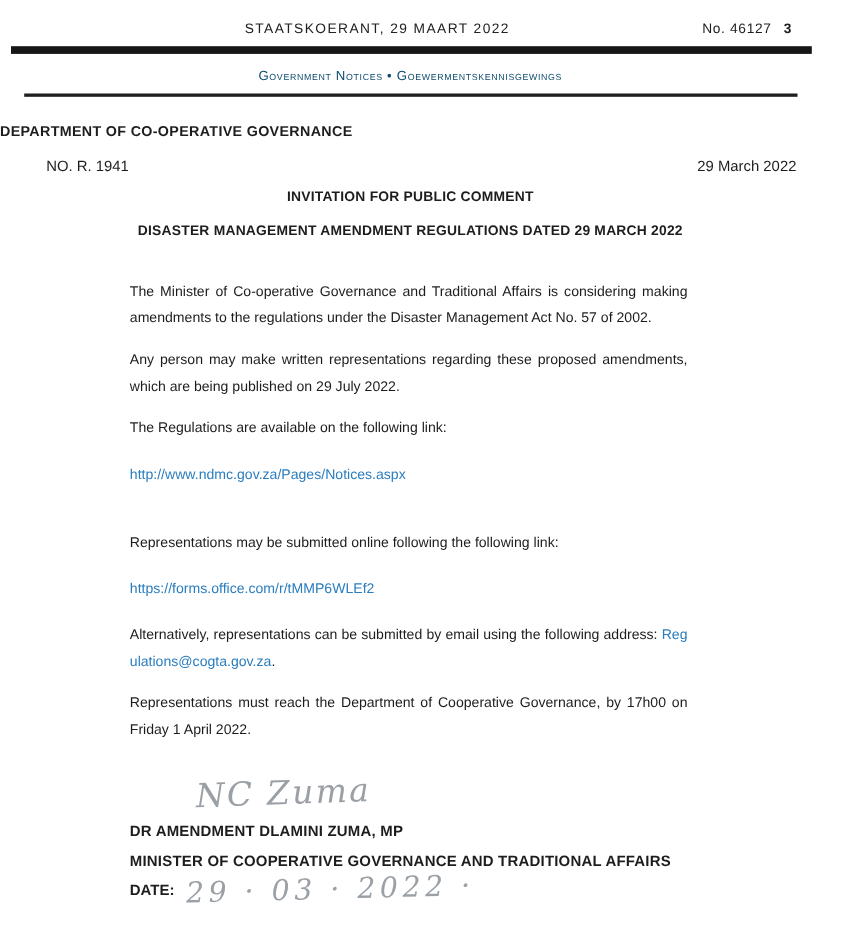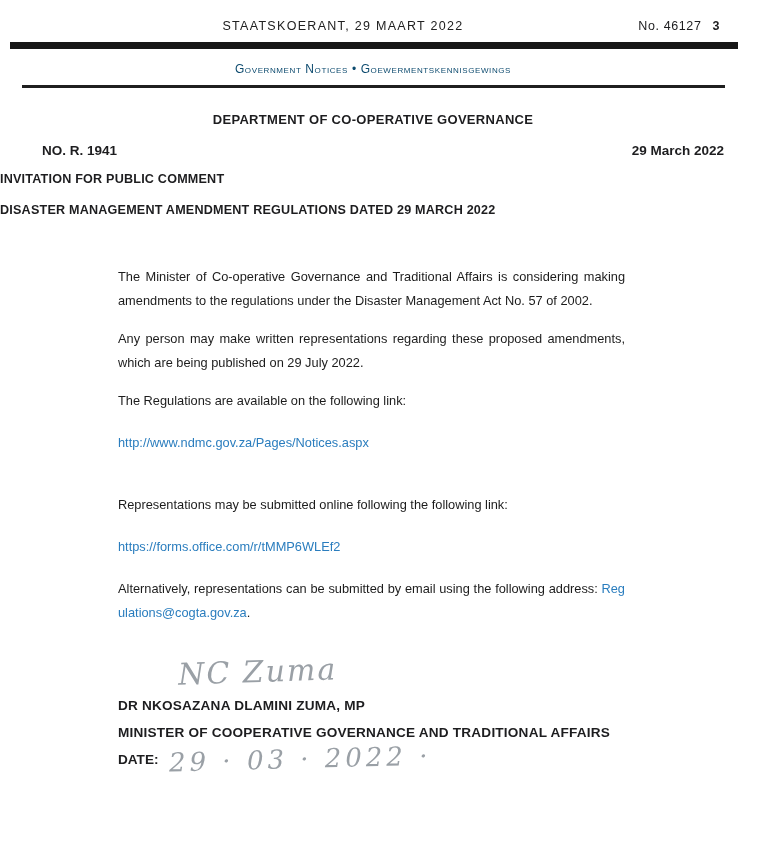--- a/index.html
+++ b/index.html
@@ -63,44 +63,44 @@
     white-space:nowrap;
   }
   .rule-thin{
     height:3px;
     margin:9px 21px 0 22px;
     background:#1f1f1f;
   }
   
   .dept-heading{
     margin-top:24px;
-    text-align:center;
+    text-align:left;
     font-weight:bold;
     font-size:13px;
     letter-spacing:0.3px;
   }
   .notice-meta{
     display:flex;
     justify-content:space-between;
     margin:16px 22px 0 22px;
-    font-weight:bold;
+    font-weight:normal;
     font-size:13.5px;
     padding-left:20px;
   }
   .subheading{
-    text-align:left;
+    text-align:center;
     font-weight:bold;
     font-size:12.6px;
     letter-spacing:0.2px;
   }
   .subheading.first{margin-top:14px;}
   .subheading.second{margin-top:17px;}
   
   .doc-body{
-    margin:48px 121px 0 118px;
+    margin:36px 121px 0 118px;
     font-size:12.8px;
     line-height:24px;
     color:#1c1c1c;
   }
   .para{
     margin:0 0 14px 0;
     text-align:justify;
     text-align-last:left;
   }
   .para.intro{margin-bottom:18px;text-align:left;}
@@ -205,26 +205,27 @@
     <p class="para intro">Representations may be submitted online following the following link:</p>
 
     <p class="link-line">
       <a class="doc-link">https://forms.office.com/r/tMMP6WLEf2</a>
     </p>
 
     <p class="para">
       <span>Alternatively, representations can be submitted by email using the following address: </span><a class="doc-link">Regulations@cogta.gov.za</a><span class="tail">.</span>
     </p>
 
+    <p class="para">Representations must reach the Department of Cooperative Governance, by 17h00 on Friday 1 April 2022.</p>
   </div>
 
   <div class="sig-block">
     <span class="sig-script">NC Zuma</span>
 
-    <div class="sig-name">DR NKOSAZANA DLAMINI ZUMA, MP</div>
+    <div class="sig-name">DR AMENDMENT DLAMINI ZUMA, MP</div>
 
     <div class="sig-title">MINISTER OF COOPERATIVE GOVERNANCE AND TRADITIONAL AFFAIRS</div>
 
     <div class="date-row">
       <span class="date-label">DATE:</span>
       <span class="date-script">29 · 03 ·  2022  ·</span>
     </div>
   </div>
 
 </div>

